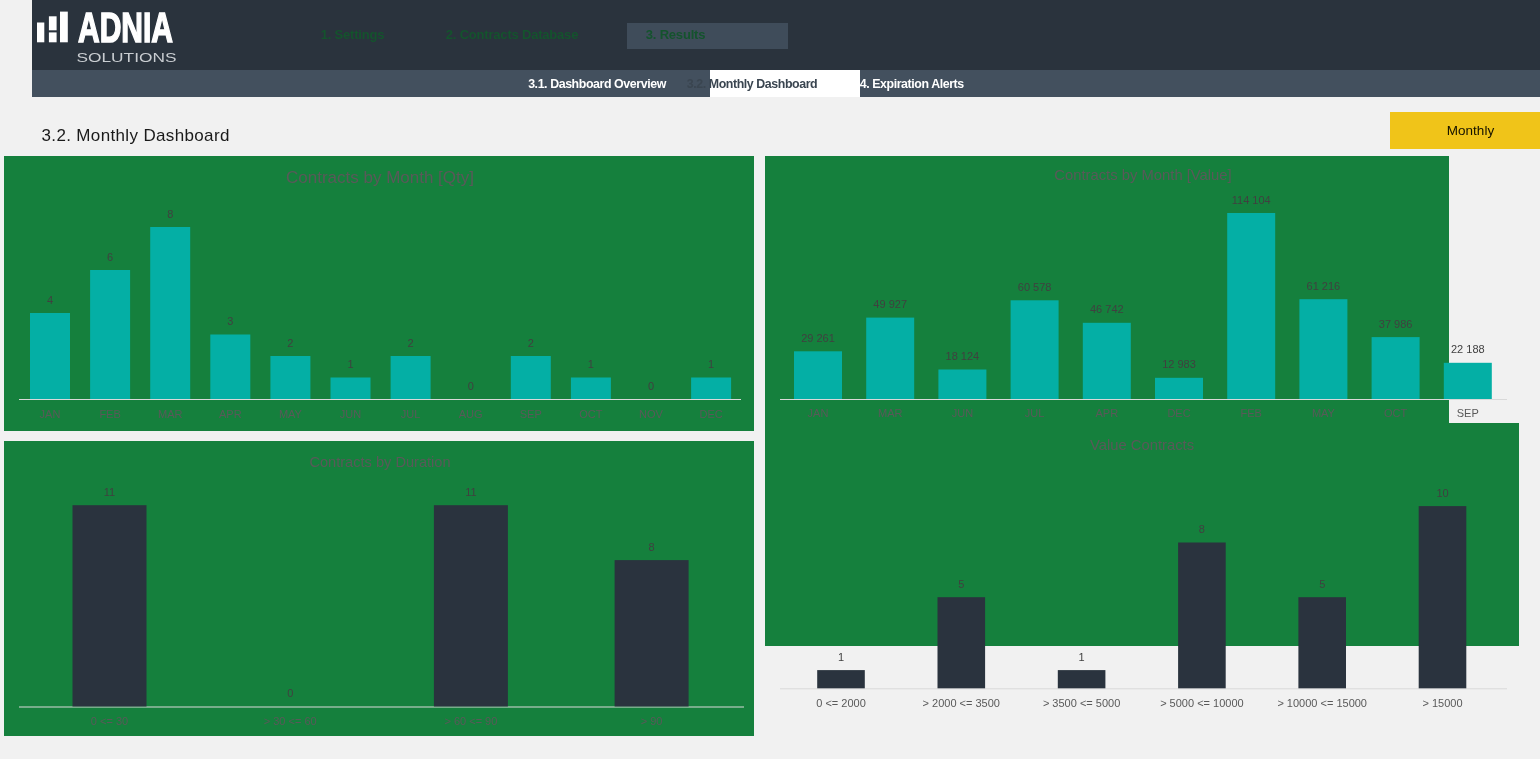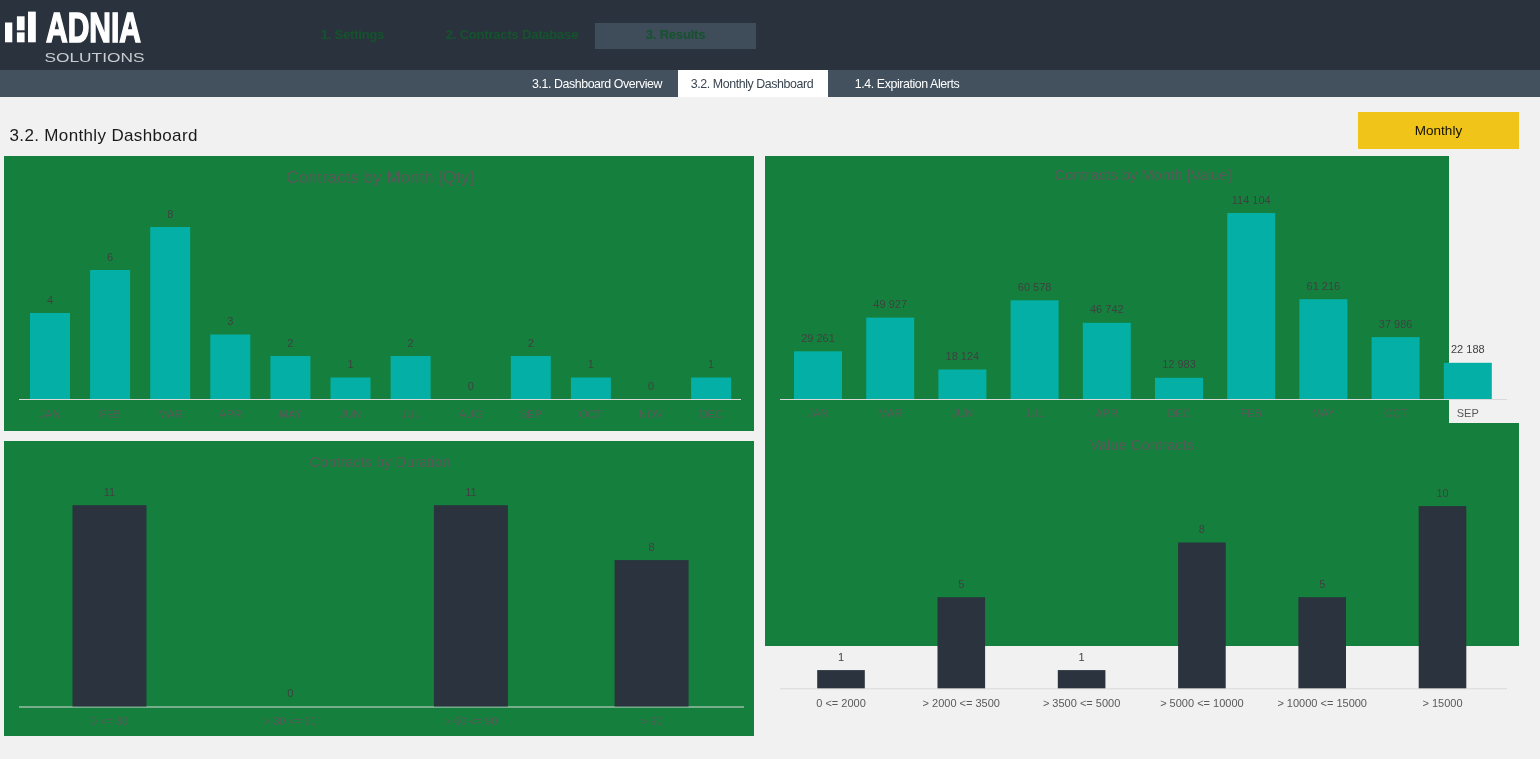--- a/index.html
+++ b/index.html
@@ -1,20 +1,20 @@
 <!DOCTYPE html>
 <html><head><meta charset="utf-8">
 <style>
 * { margin:0; padding:0; box-sizing:border-box; }
 body { width:1540px; height:759px; font-family:"Liberation Sans", sans-serif;
   background:#f1f1f1; position:relative; overflow:hidden; }
-.abs { position:absolute; }
+.abs { position:absolute;margin-left:32px; }
 .card { position:absolute; background:#15803d; }
 .navtxt { position:absolute; color:#14532d; font-weight:bold; font-size:13px; letter-spacing:-0.2px; white-space:nowrap; transform:translateX(-50%); }
-.tabtxt { position:absolute; color:#fff; font-weight:normal; font-size:12.4px; letter-spacing:-0.42px; white-space:nowrap; transform:translateX(-50%); }
+.tabtxt { position:absolute; color:#fff; font-weight:bold; font-size:12.4px; letter-spacing:-0.42px; white-space:nowrap; transform:translateX(-50%); }
 </style></head>
 <body>
 <div class="abs" style="left:0;top:0;width:1540px;height:70px;background:#2a333d"></div>
 <div class="abs" style="left:0;top:70px;width:1540px;height:26.5px;background:#43505e"></div>
 <div class="abs" style="left:0;top:8px;width:160px;height:60px">
     <svg width="160" height="60" viewBox="0 0 160 60" style="display:block">
 <rect x="5" y="14.5" width="7.3" height="19.8" fill="#fff"></rect>
 <rect x="16.9" y="8.3" width="7.7" height="14" fill="#fff"></rect>
 <rect x="16.9" y="24.4" width="7.7" height="9.9" fill="#fff"></rect>
 <rect x="28" y="3.6" width="7.8" height="30.7" fill="#fff"></rect>

